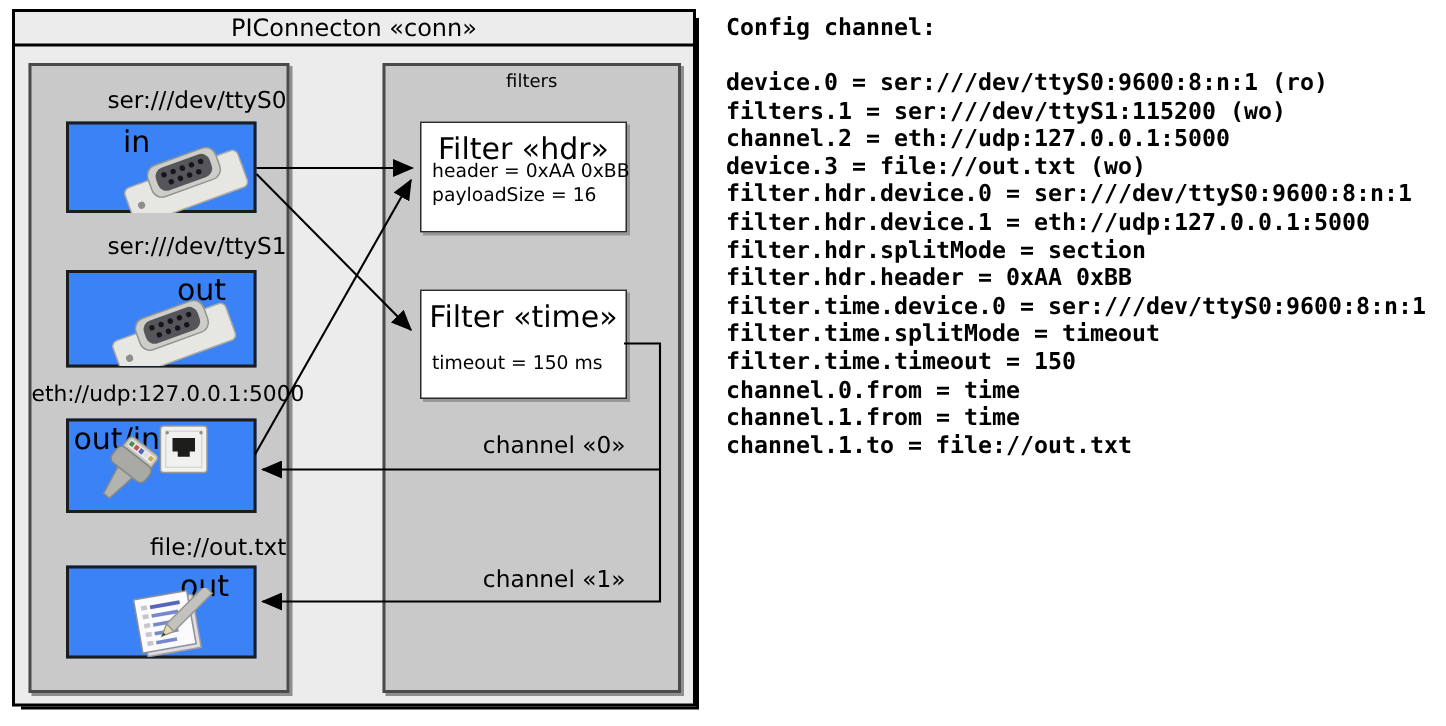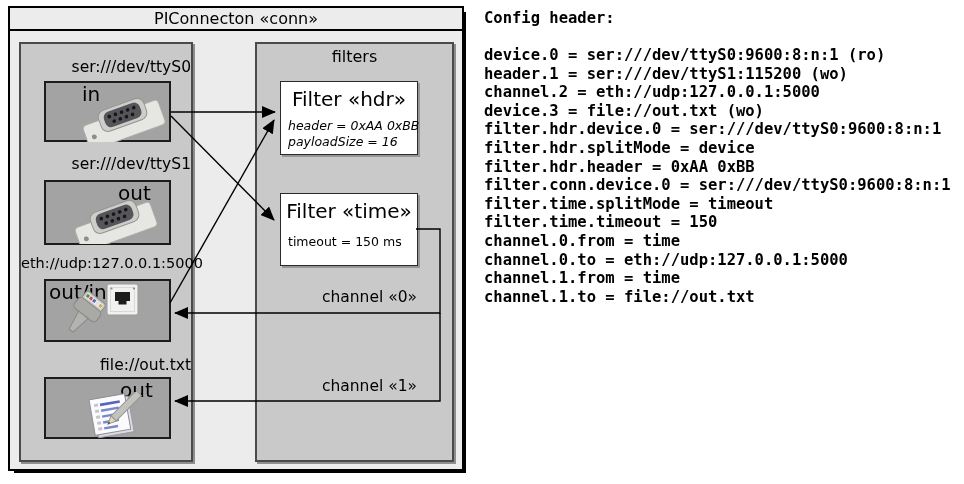--- a/index.html
+++ b/index.html
@@ -10,24 +10,24 @@
   
   .diagram{position:absolute;left:0;top:0;width:480px;height:484px;}
   .outer-box{position:absolute;left:8px;top:6px;width:452px;height:461px;
              border:2px solid #000;background:#ececec;box-shadow:4px 4px 0 -2px #000;}
   .outer-title{height:21px;border-bottom:2px solid #000;display:flex;align-items:center;
                justify-content:center;font-size:16px;}
   .panel{position:absolute;background:#c9c9c9;border:2px solid #4a4a4a;
          box-shadow:2px 2px 0 #8e8e8e;box-sizing:border-box;}
   .devices-panel{left:19px;top:42px;width:174px;height:420px;}
   .filters-panel{left:255px;top:42px;width:199px;height:420px;}
-  .panel-title{text-align:center;margin-top:3px;font-size:16px;}
+  .panel-title{text-align:center;margin-top:3px;font-size:12px;}
   .dev-label{position:absolute;left:0;width:100%;text-align:right;font-size:15.5px;white-space:nowrap;}
   .dev-label.small{font-size:14.5px;}
-  .devbox{position:absolute;left:23px;width:127px;background:#a3a3a3;
+  .devbox{position:absolute;left:23px;width:127px;background:#3b82f6;
           border:2px solid #1c1c1c;box-sizing:border-box;}
   .dev-dir{position:absolute;top:0px;font-size:20px;line-height:22px;}
   .filter-box{position:absolute;left:23px;width:138px;background:#ffffff;
               border:1.5px solid #2a2a2a;box-shadow:2px 2px 0 #979797;box-sizing:border-box;}
   .filter-title{text-align:center;margin-top:5px;font-size:20px;}
   .filter-props{position:absolute;left:7px;}
   .filter-prop{font-size:12.5px;line-height:15.5px;white-space:nowrap;}
   .channel-label{position:absolute;width:120px;text-align:right;font-size:15.5px;white-space:nowrap;}
   #arrows{position:absolute;left:0;top:0;pointer-events:none;}
 
@@ -145,21 +145,21 @@
           </g>
         </svg>
       </div>
     </div>
 
     <div class="panel filters-panel">
       <div class="panel-title">filters</div>
 
       <div class="filter-box" style="top:37px;height:74px;">
         <div class="filter-title">Filter «hdr»</div>
-        <div class="filter-props" style="top:36px;font-style:italic;">
+        <div class="filter-props" style="top:24px;">
             <div class="filter-prop">header = 0xAA 0xBB</div>
             <div class="filter-prop">payloadSize = 16</div>
           </div>
       </div>
 
       <div class="filter-box" style="top:149px;height:73px;">
         <div class="filter-title">Filter «time»</div>
         <div class="filter-props" style="top:40px;">
             <div class="filter-prop">timeout = 150 ms</div>
           </div>
@@ -179,33 +179,33 @@
         <line x1="171" y1="112" x2="275" y2="112" marker-end="url(#arr)"></line>
         <line x1="171" y1="116" x2="274" y2="220" marker-end="url(#arr)"></line>
         <line x1="170" y1="303" x2="274" y2="120" marker-end="url(#arr)"></line>
         <path d="M416,229 L440,229 L440,313 L175,313" marker-end="url(#arr)"></path>
         <path d="M440,313 L440,401 L175,401" marker-end="url(#arr)"></path>
       </g>
     </svg>
   </div>
 
   <div class="config">
-    <div class="cfg-heading">Config header:</div>
+    <div class="cfg-heading">Config channel:</div>
     <div class="cfg-spacer"></div>
     <div>
         <div class="cfg-line">device.0 = ser:///dev/ttyS0:9600:8:n:1 (ro)</div>
-        <div class="cfg-line">header.1 = ser:///dev/ttyS1:115200 (wo)</div>
+        <div class="cfg-line">filters.1 = ser:///dev/ttyS1:115200 (wo)</div>
         <div class="cfg-line">channel.2 = eth://udp:127.0.0.1:5000</div>
         <div class="cfg-line">device.3 = file://out.txt (wo)</div>
         <div class="cfg-line">filter.hdr.device.0 = ser:///dev/ttyS0:9600:8:n:1</div>
-        <div class="cfg-line">filter.hdr.splitMode = device</div>
+        <div class="cfg-line">filter.hdr.device.1 = eth://udp:127.0.0.1:5000</div>
+        <div class="cfg-line">filter.hdr.splitMode = section</div>
         <div class="cfg-line">filter.hdr.header = 0xAA 0xBB</div>
-        <div class="cfg-line">filter.conn.device.0 = ser:///dev/ttyS0:9600:8:n:1</div>
+        <div class="cfg-line">filter.time.device.0 = ser:///dev/ttyS0:9600:8:n:1</div>
         <div class="cfg-line">filter.time.splitMode = timeout</div>
         <div class="cfg-line">filter.time.timeout = 150</div>
         <div class="cfg-line">channel.0.from = time</div>
-        <div class="cfg-line">channel.0.to = eth://udp:127.0.0.1:5000</div>
         <div class="cfg-line">channel.1.from = time</div>
         <div class="cfg-line">channel.1.to = file://out.txt</div>
       </div>
   </div>
 
 </div>
 
 </body></html>

